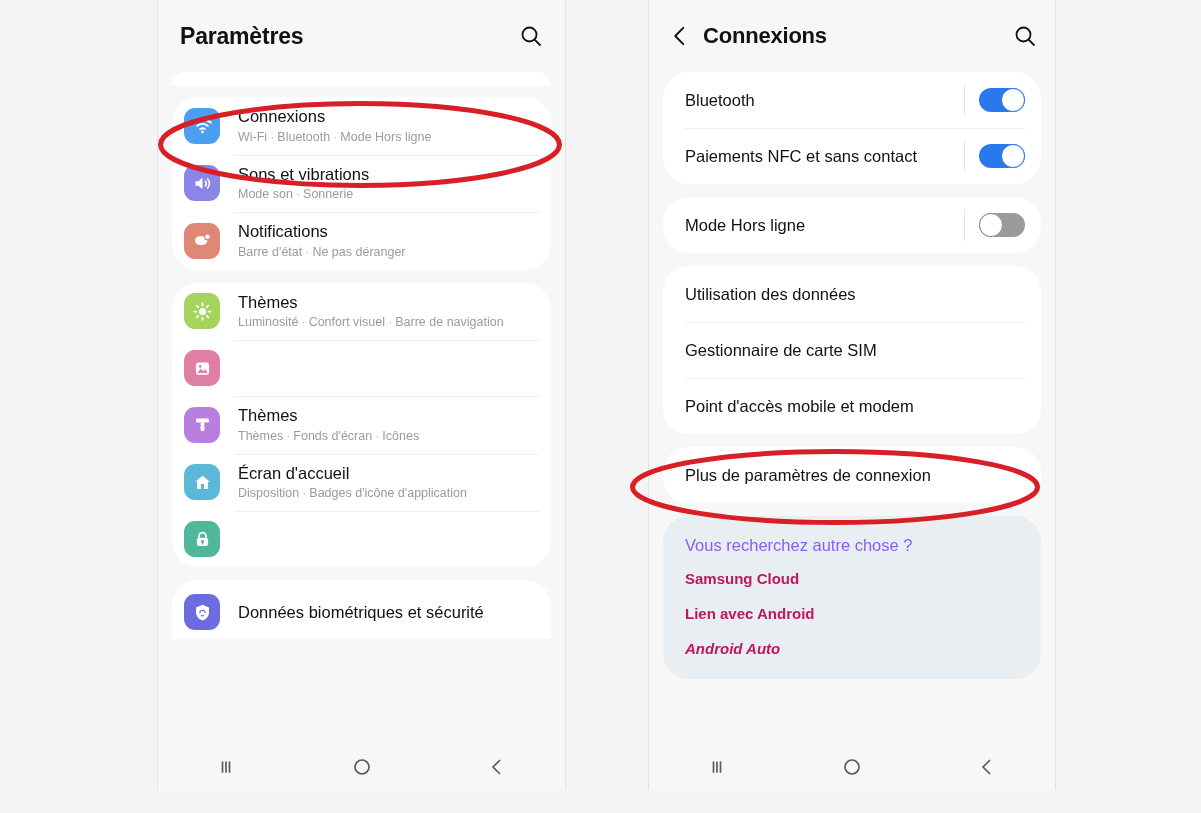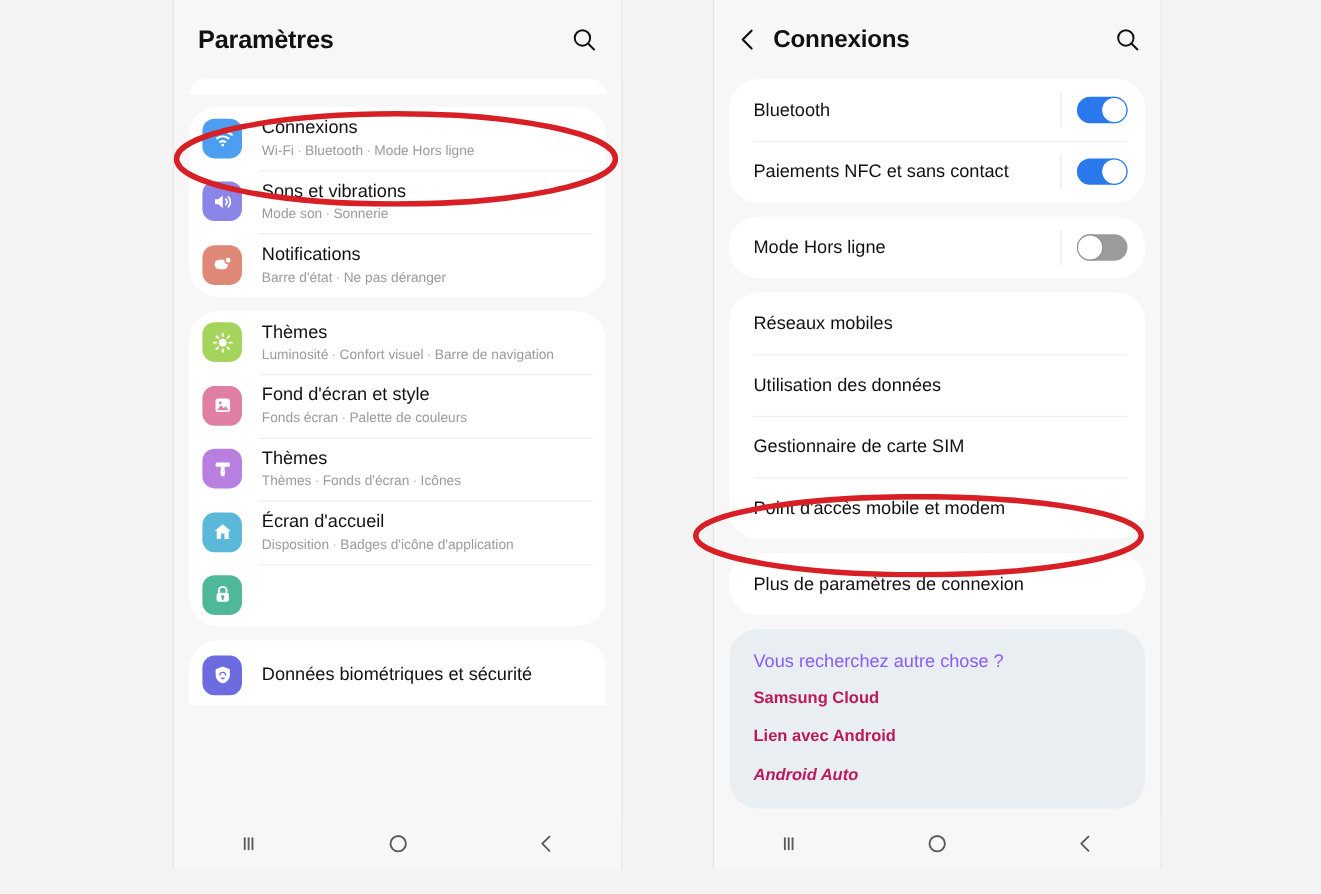--- a/index.html
+++ b/index.html
@@ -350,24 +350,20 @@
       </div>
 
       <div class="row-l">
         <div class="app-icon" style="background:#e07fa4">
           <svg width="21" height="21" viewBox="0 0 24 24">
             <rect x="4.5" y="5" width="15" height="14" rx="3" fill="#fff"></rect>
             <circle cx="9.4" cy="9.6" r="1.5" fill="#e07fa4"></circle>
             <path d="M6 17l4.3-5 2.7 3 2.2-2.2 2.8 4.2z" fill="#e07fa4"></path>
           </svg>
         </div>
-        <div class="row-txt">
-          <div class="row-title">Fond d'écran et style</div>
-          <div class="row-sub"><span>Fonds écran</span><span class="dot">·</span><span>Palette de couleurs</span></div>
-        </div>
       </div>
 
       <div class="row-l">
         <div class="app-icon" style="background:#b97fe0">
           <svg width="21" height="21" viewBox="0 0 24 24">
             <rect x="4.6" y="5" width="14.8" height="4.6" rx="1.4" fill="#fff"></rect>
             <rect x="10" y="9.6" width="4" height="4.6" fill="#fff"></rect>
             <path d="M9.3 14.2h5.4l-1 5.2h-3.4z" fill="#fff"></path>
           </svg>
         </div>
@@ -483,23 +479,20 @@
         <div class="sw-wrap">
           <div class="switch off">
               <div class="knob"></div>
             </div>
         </div>
       </div>
     </div>
 
     <div class="card">
       <div class="row-r">
-        <div class="row-r-label">Réseaux mobiles</div>
-      </div>
-      <div class="row-r">
         <div class="row-r-label">Utilisation des données</div>
       </div>
       <div class="row-r">
         <div class="row-r-label">Gestionnaire de carte SIM</div>
       </div>
       <div class="row-r">
         <div class="row-r-label">Point d'accès mobile et modem</div>
       </div>
     </div>
 

